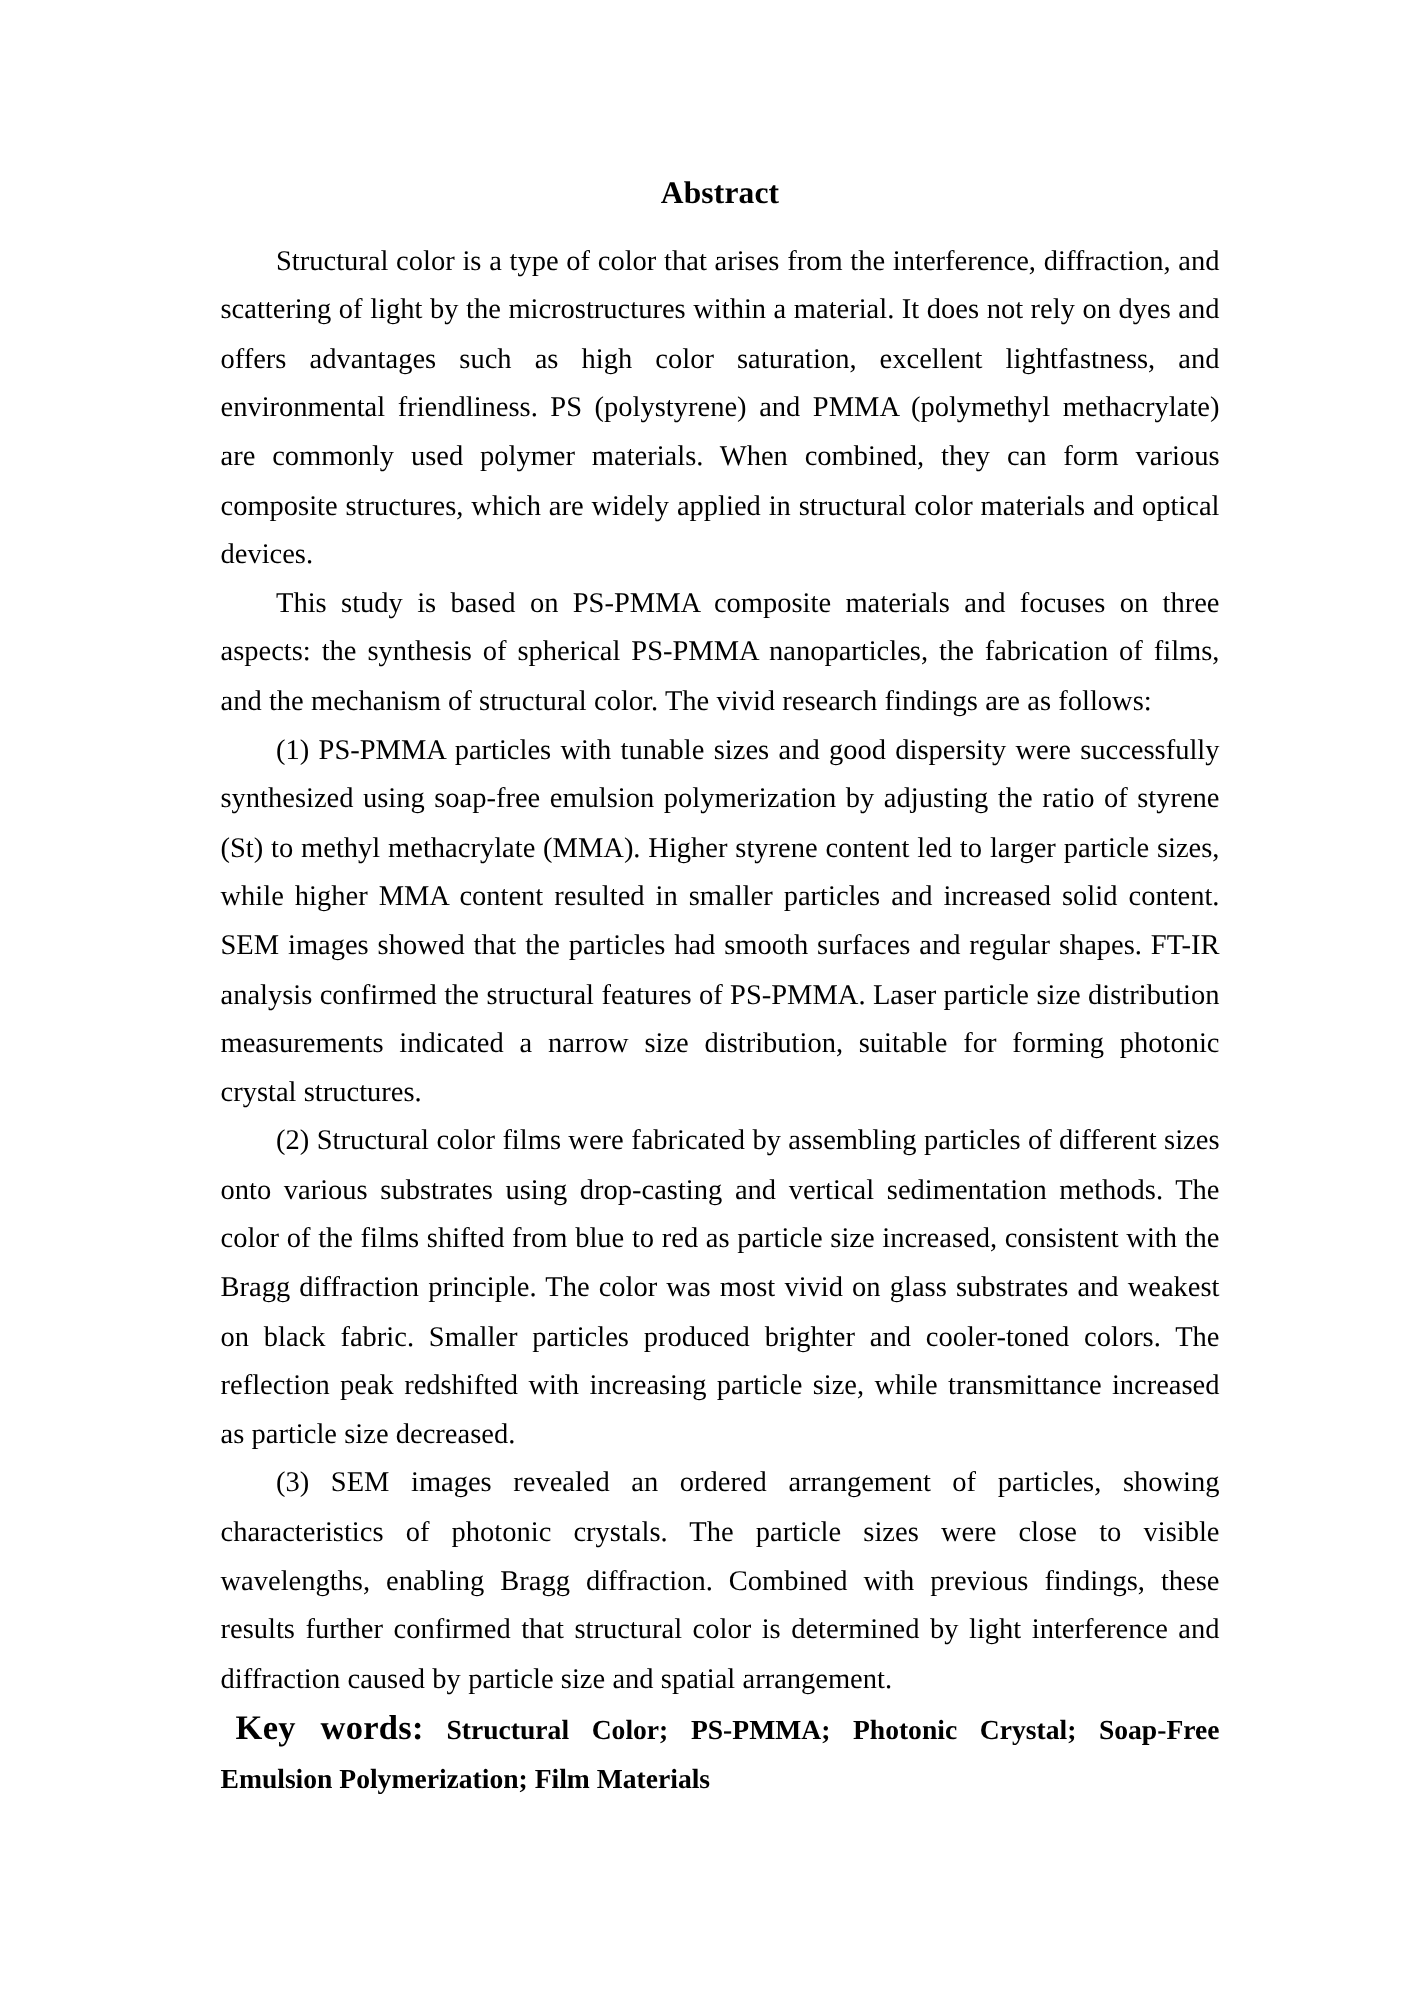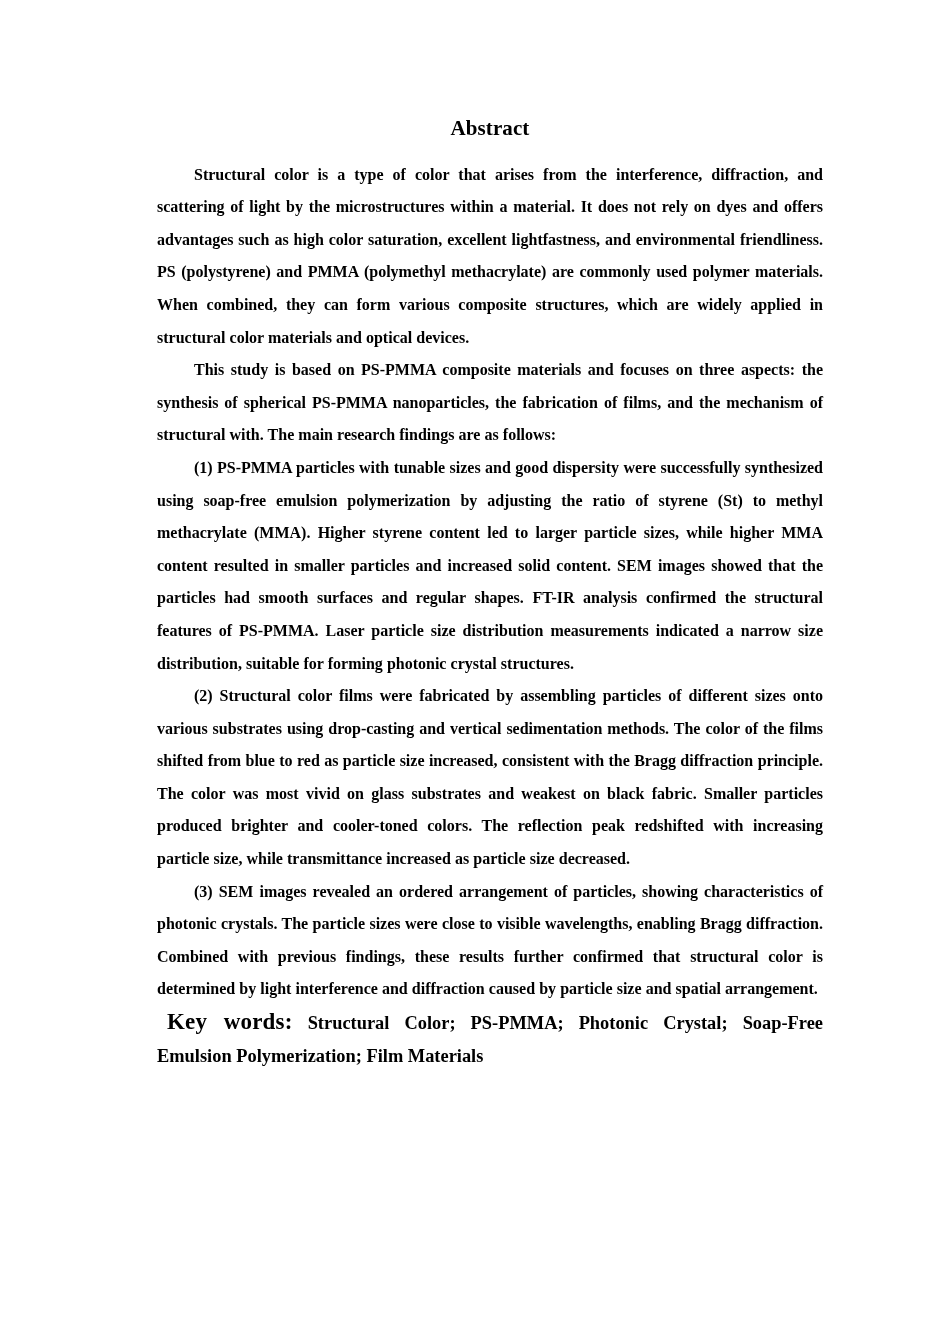--- a/index.html
+++ b/index.html
@@ -16,44 +16,43 @@
   }
   .page {
     position: relative;
     width: 950px;
     height: 1344px;
     background: #ffffff;
     box-sizing: border-box;
   }
   .content {
     position: absolute;
-    left: 157px;
+    left: 147px;
     top: 0;
     width: 666px;
   }
   .doc-title {
     margin: 0;
     padding: 0;
     text-align: center;
     font-weight: bold;
     font-size: 21px;
     line-height: 32.6px;
     padding-top: 112px;
     letter-spacing: 0.1px;
   }
   .para {
     margin: 0;
     padding: 0;
-    font-size: 16px;
+    font-size: 19px;
     line-height: 32.6px;
     text-align: justify;
     text-justify: inter-word;
     text-indent: 37px;
     word-spacing: 0.1px;
-    font-weight: bold;
   }
   .para.first {
     margin-top: 14px;
   }
   .keywords-block {
     margin: 0;
     padding: 0;
     font-size: 18.4px;
     line-height: 32.6px;
     text-align: justify;
@@ -72,21 +71,21 @@
 </head>
 <body>
 
 <div class="page">
   <div class="content">
 
     <h1 class="doc-title">Abstract</h1>
 
     <p class="para first">Structural color is a type of color that arises from the interference, diffraction, and scattering of light by the microstructures within a material. It does not rely on dyes and offers advantages such as high color saturation, excellent lightfastness, and environmental friendliness. PS (polystyrene) and PMMA (polymethyl methacrylate) are commonly used polymer materials. When combined, they can form various composite structures, which are widely applied in structural color materials and optical devices.</p>
 
-    <p class="para">This study is based on PS-PMMA composite materials and focuses on three aspects: the synthesis of spherical PS-PMMA nanoparticles, the fabrication of films, and the mechanism of structural with. The main research findings are as follows:</p>
+    <p class="para">This study is based on PS-PMMA composite materials and focuses on three aspects: the synthesis of spherical PS-PMMA nanoparticles, the fabrication of films, and the mechanism of structural color. The vivid research findings are as follows:</p>
 
     <p class="para">(1) PS-PMMA particles with tunable sizes and good dispersity were successfully synthesized using soap-free emulsion polymerization by adjusting the ratio of styrene (St) to methyl methacrylate (MMA). Higher styrene content led to larger particle sizes, while higher MMA content resulted in smaller particles and increased solid content. SEM images showed that the particles had smooth surfaces and regular shapes. FT-IR analysis confirmed the structural features of PS-PMMA. Laser particle size distribution measurements indicated a narrow size distribution, suitable for forming photonic crystal structures.</p>
 
     <p class="para">(2) Structural color films were fabricated by assembling particles of different sizes onto various substrates using drop-casting and vertical sedimentation methods. The color of the films shifted from blue to red as particle size increased, consistent with the Bragg diffraction principle. The color was most vivid on glass substrates and weakest on black fabric. Smaller particles produced brighter and cooler-toned colors. The reflection peak redshifted with increasing particle size, while transmittance increased as particle size decreased.</p>
 
     <p class="para">(3) SEM images revealed an ordered arrangement of particles, showing characteristics of photonic crystals. The particle sizes were close to visible wavelengths, enabling Bragg diffraction. Combined with previous findings, these results further confirmed that structural color is determined by light interference and diffraction caused by particle size and spatial arrangement.</p>
 
     <p class="keywords-block">
       <span class="keywords-label">Key words:</span><span class="keywords-value"> Structural Color; PS-PMMA; Photonic Crystal; Soap-Free Emulsion Polymerization; Film Materials</span>
     </p>

